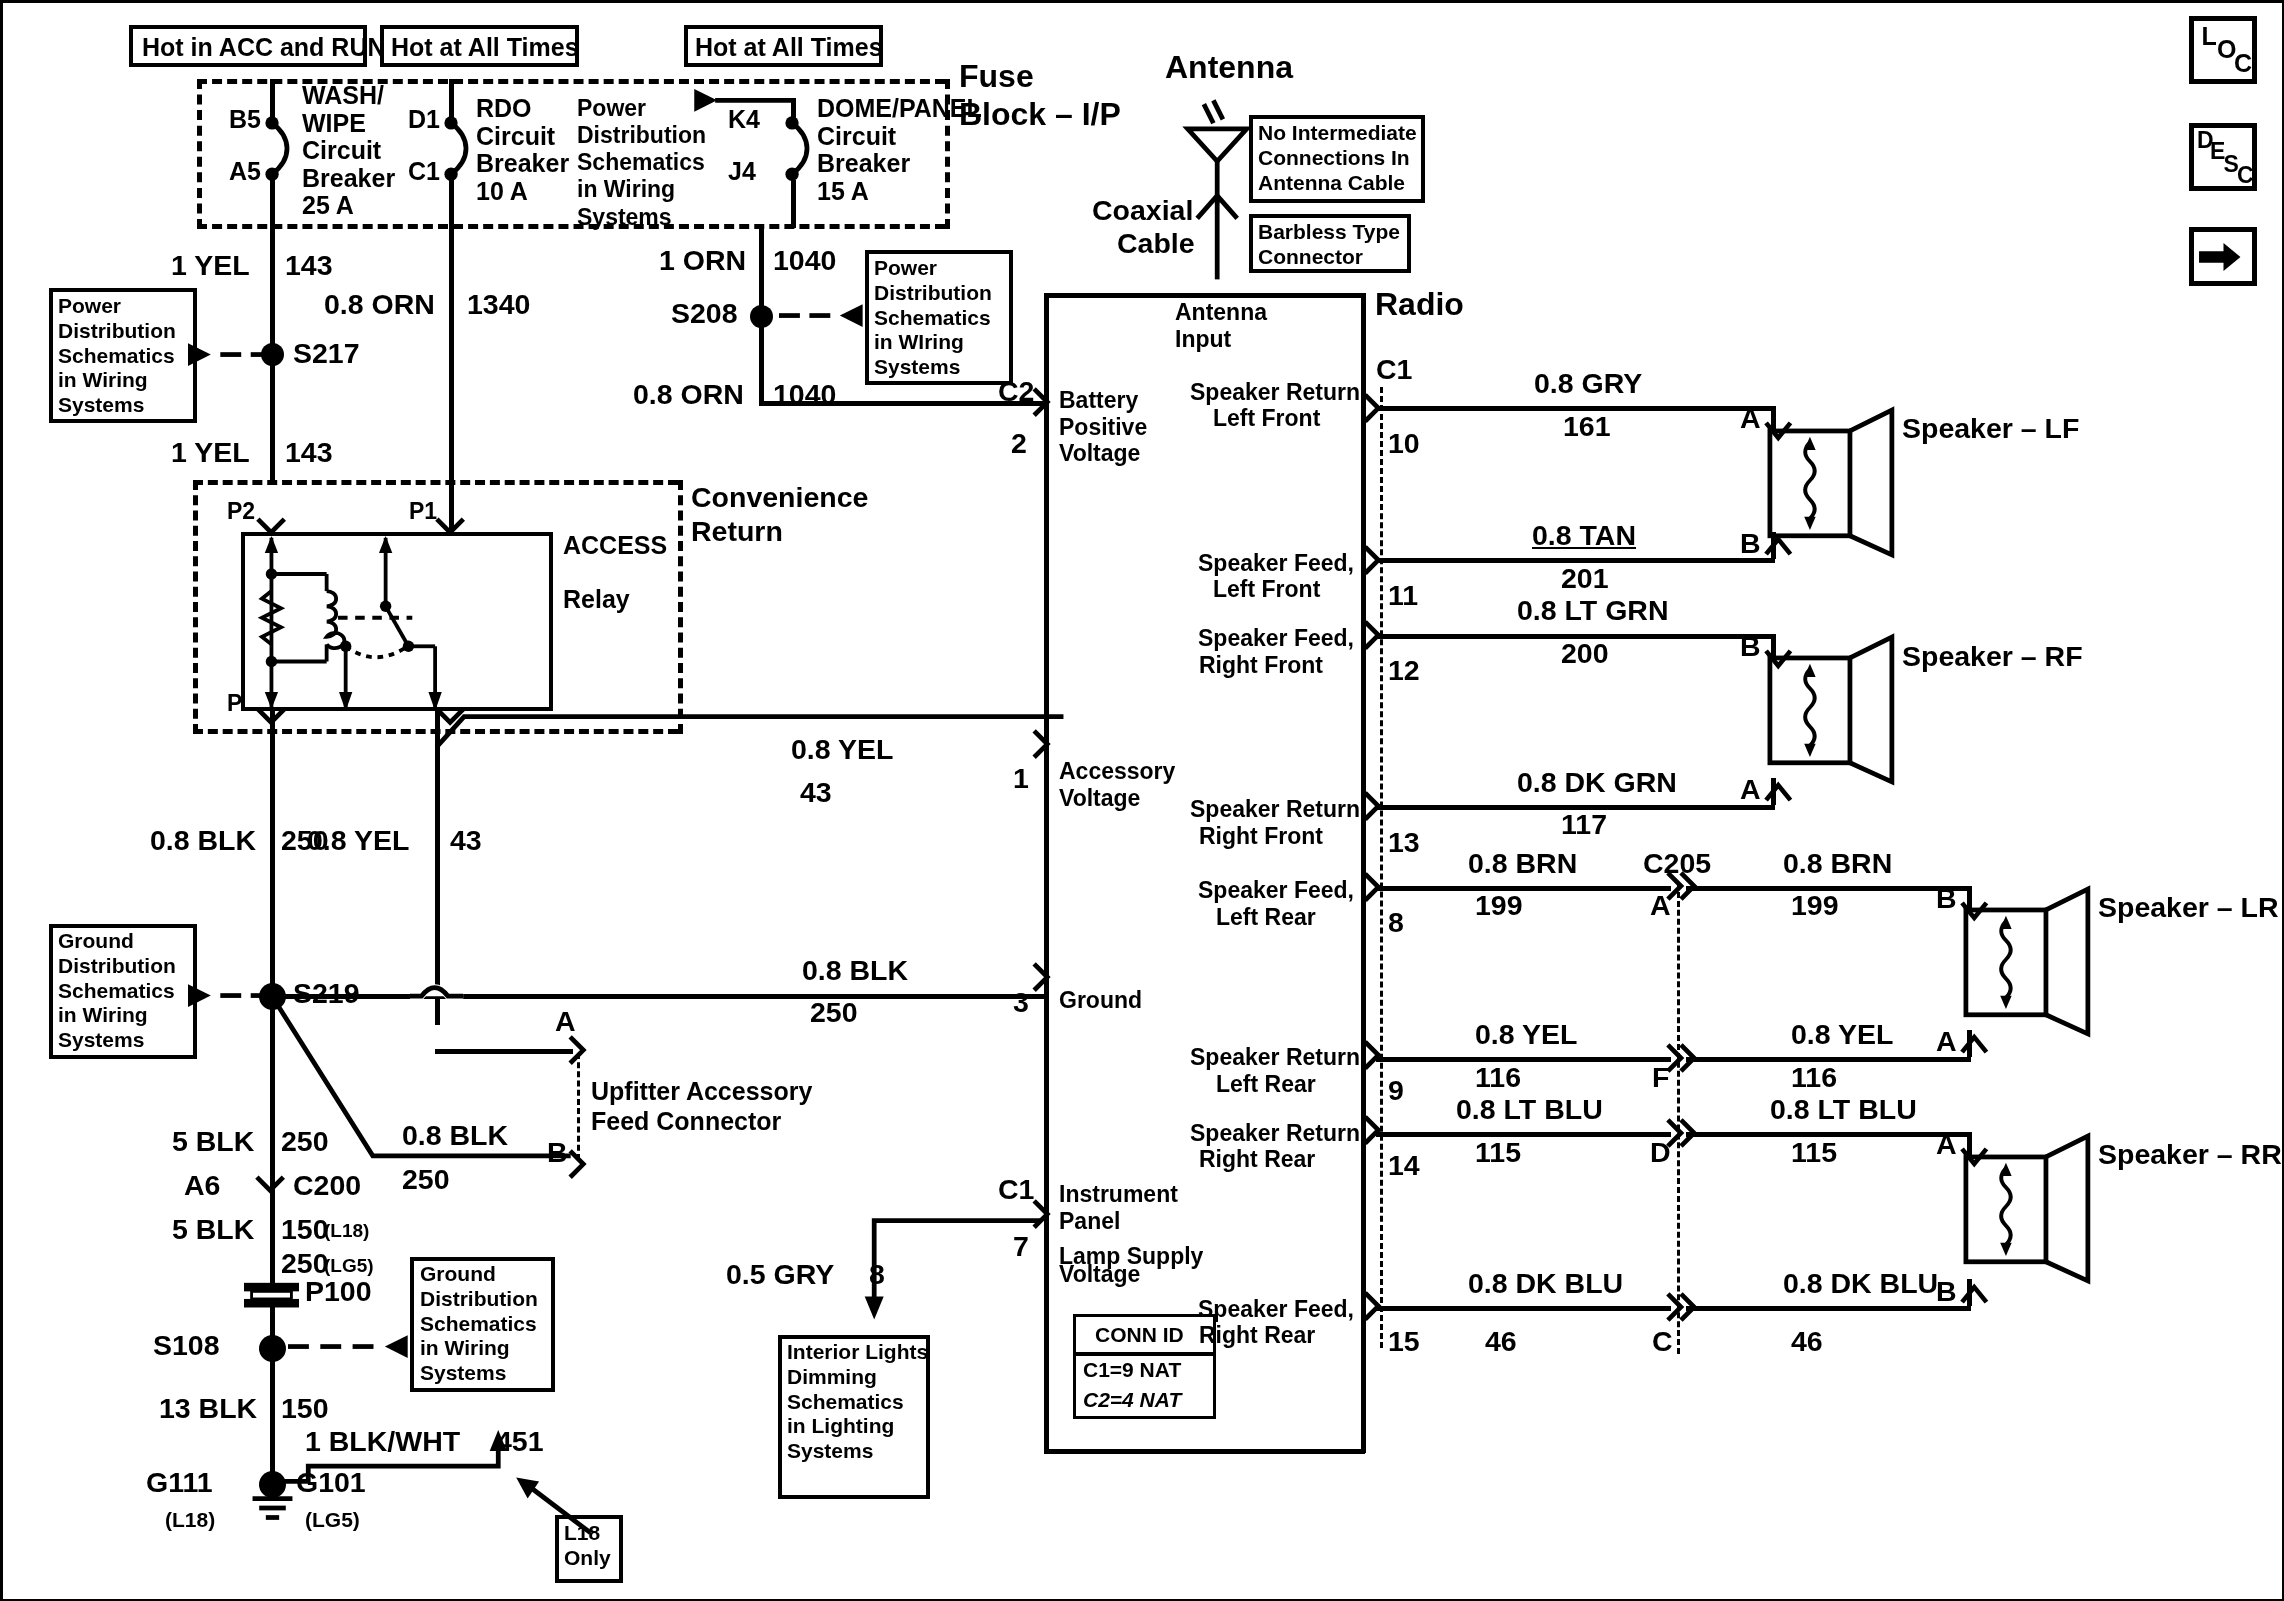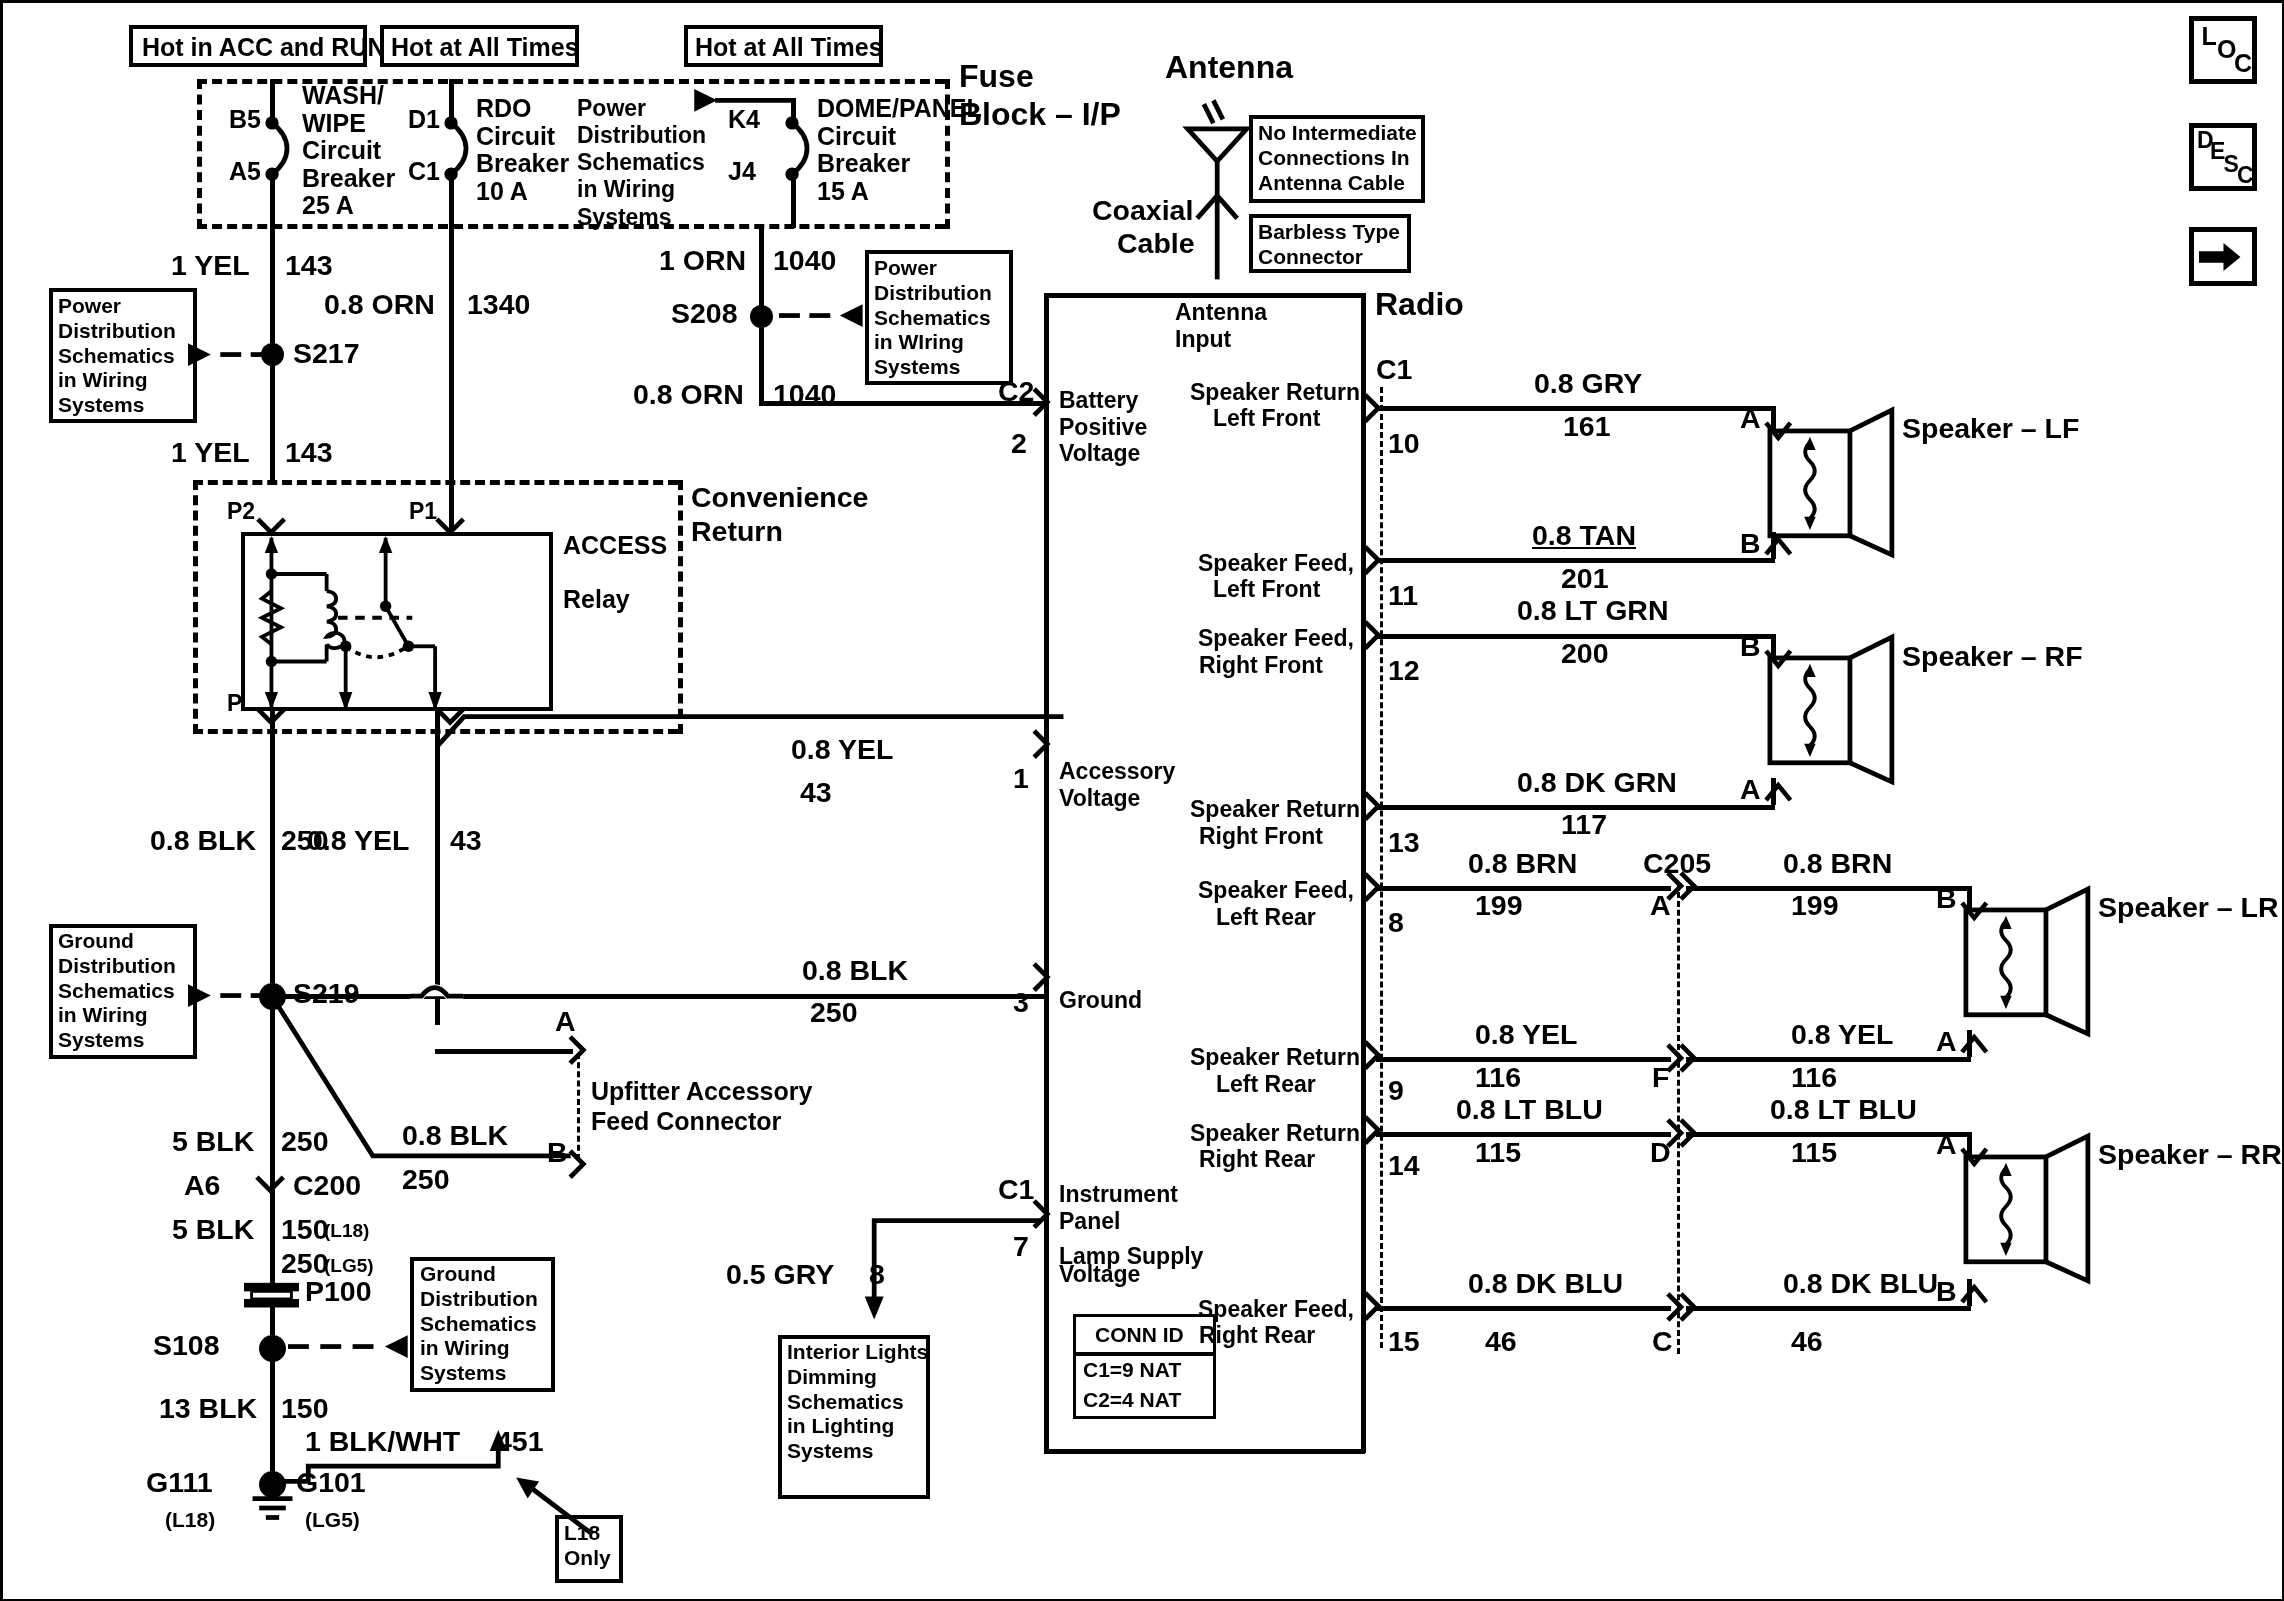--- a/index.html
+++ b/index.html
@@ -217,21 +217,21 @@
   <span class="t f30" style="left:995px;top:1172px;">C1</span>
   <span class="t f30" style="left:1010px;top:1229px;">7</span>
   <svg width="25" height="32" style="left:1029px;top:1196px;" viewBox="0 0 26 34">
     <polyline points="2,2 16,16 2,30" fill="none" stroke="#000" stroke-width="5"></polyline>
   </svg>
 
   <div class="box2" style="left:1070px;top:1311px;width:143px;height:105px;"></div>
   <div class="hthin" style="left:1070px;top:1349px;width:143px;"></div>
   <span class="t f22" style="left:1092px;top:1321px;">CONN ID</span>
   <span class="t f22" style="left:1080px;top:1356px;">C1=9 NAT</span>
-  <span class="t f22" style="left:1080px;top:1386px;">C2=4 NAT</span>
+  <span class="t f22" style="left:1080px;top:1386px;font-style:italic;">C2=4 NAT</span>
 
   <span class="t f30" style="left:1373px;top:352px;">C1</span>
 
   <span class="t f24" style="left:1187px;top:377px;">Speaker Return,</span>
   <span class="t f24" style="left:1210px;top:403px;">Left Front</span>
   <span class="t f24" style="left:1195px;top:548px;">Speaker Feed,</span>
   <span class="t f24" style="left:1210px;top:574px;">Left Front</span>
   <span class="t f24" style="left:1195px;top:623px;">Speaker Feed,</span>
   <span class="t f24" style="left:1196px;top:650px;">Right Front</span>
   <span class="t f24" style="left:1187px;top:794px;">Speaker Return,</span>

